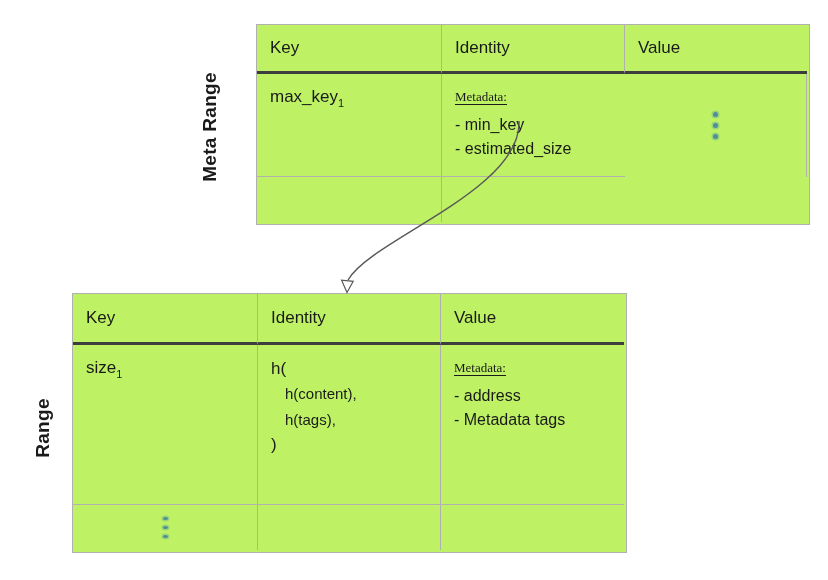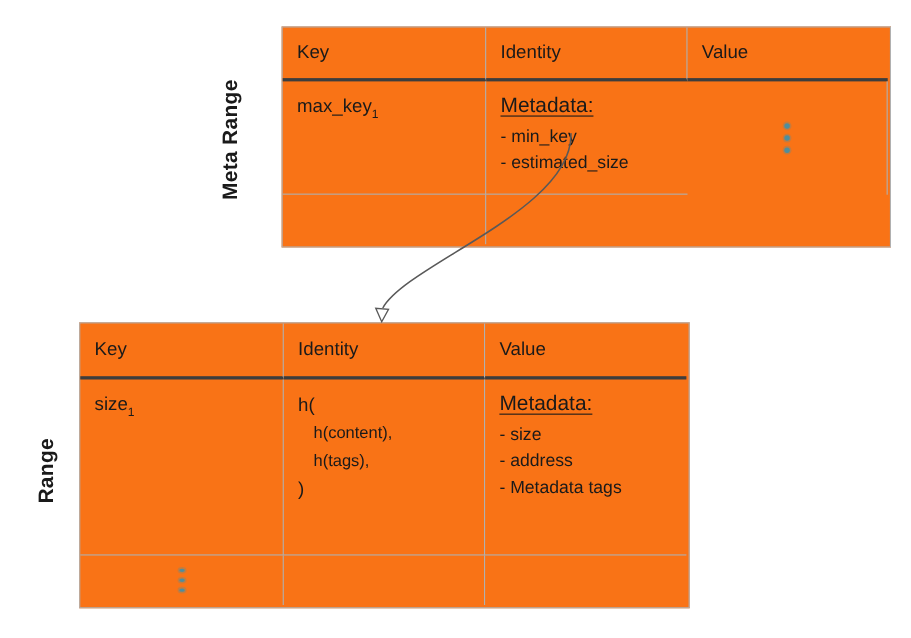--- a/index.html
+++ b/index.html
@@ -1,21 +1,21 @@
 <!DOCTYPE html>
 <html style="--dot: #4f8e9d; --grid: #b0b0b0; --rule: #3d3d3d; --text: #1a1a1a;"><head>
 <meta charset="utf-8">
 <style>
   html,body{margin:0;padding:0;background:#ffffff;}
   .canvas{
     position:relative;width:828px;height:580px;background:#ffffff;overflow:hidden;
     font-family:"Liberation Sans","DejaVu Sans",sans-serif;color:var(--text,#1a1a1a);
   }
   .dtable{
-    position:absolute;display:grid;background:#f97316;
+    position:absolute;display:grid;background:#bef264;
     border:1px solid var(--grid,#b0b0b0);
   }
   .dtable .cell{
     box-sizing:border-box;border-right:1px solid var(--grid,#b0b0b0);
     padding:12px 13px;font-size:17px;line-height:22px;
   }
   .dtable .cell.lastcol{border-right:none;}
   .dtable .hcell{
     display:flex;align-items:center;
     border-bottom:3px solid var(--rule,#3d3d3d);
@@ -26,21 +26,21 @@
     grid-template-columns:185px 183px 182px;grid-template-rows:49px 103px 45px;}
   .range{left:72px;top:293px;width:553px;height:258px;
     grid-template-columns:185px 183px 183px;grid-template-rows:51px 160px 45px;}
   .vlabel{
     position:absolute;font-size:19px;font-weight:bold;letter-spacing:.3px;
     text-align:center;transform:rotate(-90deg);white-space:nowrap;
   }
   .vlabel.meta{left:144px;top:116px;width:132px;height:22px;}
   .vlabel.rng{left:0px;top:417px;width:86px;height:22px;}
   sub.idx{font-size:11px;vertical-align:-5px;line-height:0;}
-  .vheading{font-size:19px;text-decoration:underline;text-underline-offset:3px;margin-bottom:5px;}
+  .vheading{font-size:13px;text-decoration:underline;text-underline-offset:3px;margin-bottom:5px;font-family:Liberation Serif, serif;}
   .vitem{font-size:16px;line-height:24px;}
   .id-open,.id-close{font-size:17px;line-height:24px;}
   .id-args{margin-left:14px;}
   .id-arg{font-size:15px;line-height:26px;}
   .dotscell{display:flex;flex-direction:column;align-items:center;justify-content:center;gap:6px;}
   .dot{width:5px;height:5px;border-radius:50%;background:var(--dot,#4f8e9d);
     box-shadow:0 0 0 1.5px rgba(79,142,157,.30);}
   svg.overlay{position:absolute;left:0;top:0;pointer-events:none;z-index:5;}
 </style>
 </head>
@@ -81,21 +81,20 @@
     <div class="cell r1">
       <div class="id-open">h(</div>
       <div class="id-args">
         <div class="id-arg">h(content),</div>
         <div class="id-arg">h(tags),</div>
       </div>
       <div class="id-close">)</div>
     </div>
     <div class="cell r1 lastcol">
       <div class="vheading">Metadata:</div>
-      <div class="vitem">- size</div>
       <div class="vitem">- address</div>
       <div class="vitem">- Metadata tags</div>
     </div>
 
     <div class="cell dotscell">
       <span class="dot"></span>
       <span class="dot"></span>
       <span class="dot"></span>
     </div>
     <div class="cell"></div>

